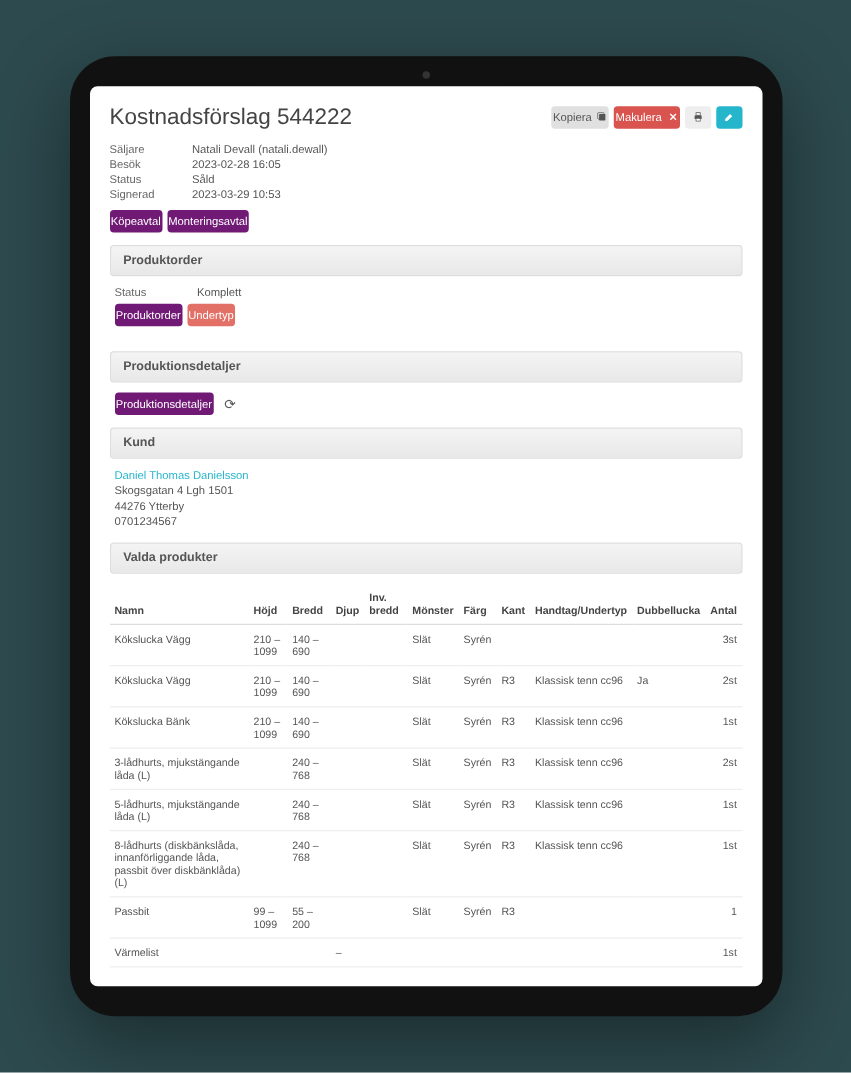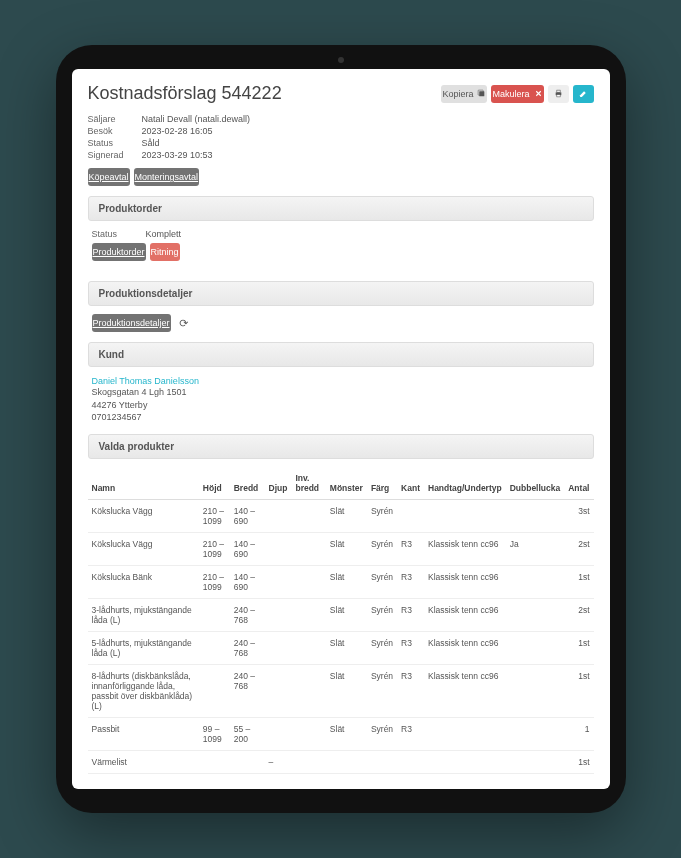--- a/index.html
+++ b/index.html
@@ -62,24 +62,24 @@
     padding: 4px 1px;
     border-radius: 3px;
     font-size: 9px;
     border: none;
     cursor: pointer;
   }
   .btn-grey { background: #e0e0e0; color: #555; }
   .btn-red { background: #d9534f; color: #fff; }
   .btn-light { background: #eee; color: #555; padding: 4px 6px; }
   .btn-cyan { background: #26b6cc; color: #fff; padding: 4px 6px; }
-  .btn-teal { background: #737373; color: #fff; text-decoration: underline; }
+  .btn-teal { background: #701a75; color: #fff; }
   .btn-coral { background: #e27066; color: #fff; }
   .meta { margin-bottom: 8px; }
-  .meta-row { display: flex; gap: 10px; margin-bottom: 2px; font-size: 9px; color: #555; }
+  .meta-row { display: flex; gap: 22px; margin-bottom: 2px; font-size: 9px; color: #555; }
   .meta-label { color: #666; min-width: 44px; }
   .btn-row { display: flex; gap: 4px; margin-bottom: 10px; }
   .panel-head {
     background: linear-gradient(#f4f4f4,#e8e8e8);
     border: 1px solid #ddd;
     border-radius: 3px;
     padding: 6px 10px;
     font-size: 10px;
     font-weight: 600;
     color: #555;
@@ -175,21 +175,21 @@
     </div>
 
     <div class="panel-head">Produktorder</div>
     <div class="panel-body">
       <div class="meta-row">
           <span class="meta-label">Status</span>
           <span>Komplett</span>
         </div>
       <div class="btn-row" style="margin-top:4px">
         <button class="btn btn-teal">Produktorder</button>
-        <button class="btn btn-coral">Ritning</button>
+        <button class="btn btn-coral">Undertyp</button>
       </div>
     </div>
 
     <div class="panel-head">Produktionsdetaljer</div>
     <div class="panel-body">
       <button class="btn btn-teal">Produktionsdetaljer</button>
       <span class="refresh-icon">⟳</span>
     </div>
 
     <div class="panel-head">Kund</div>

